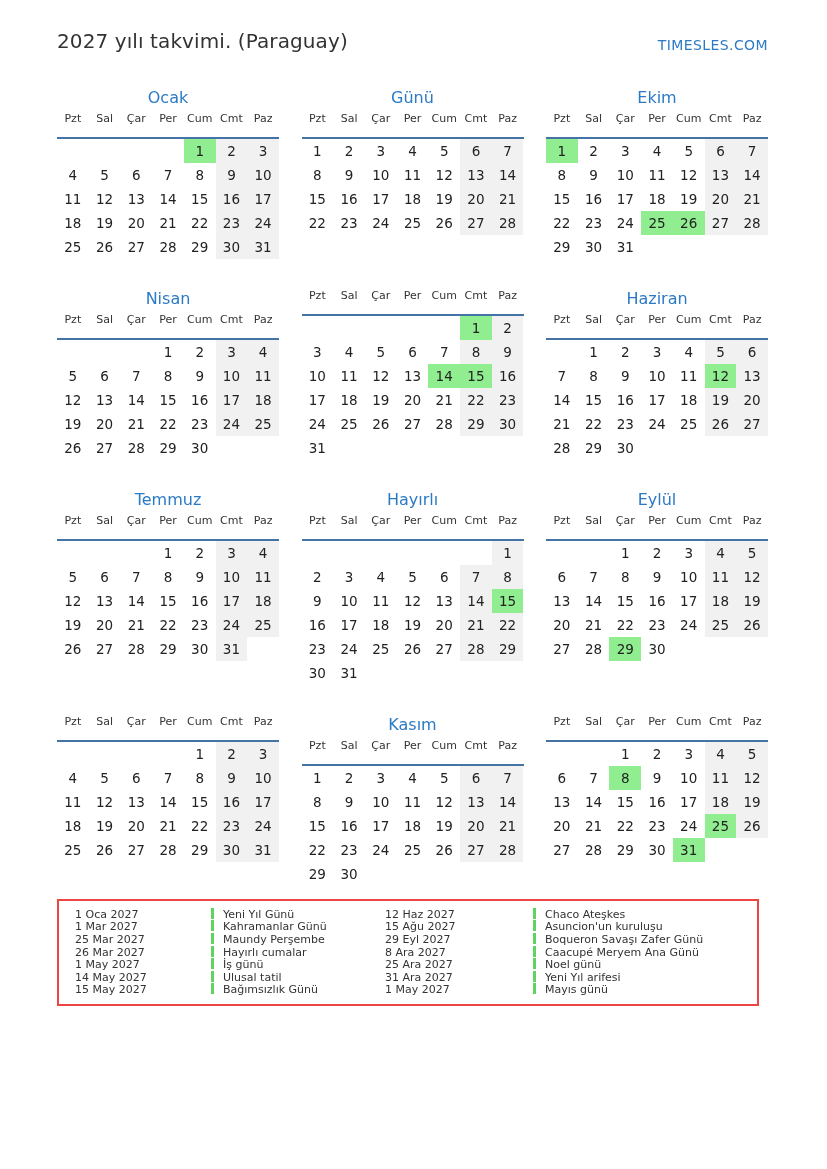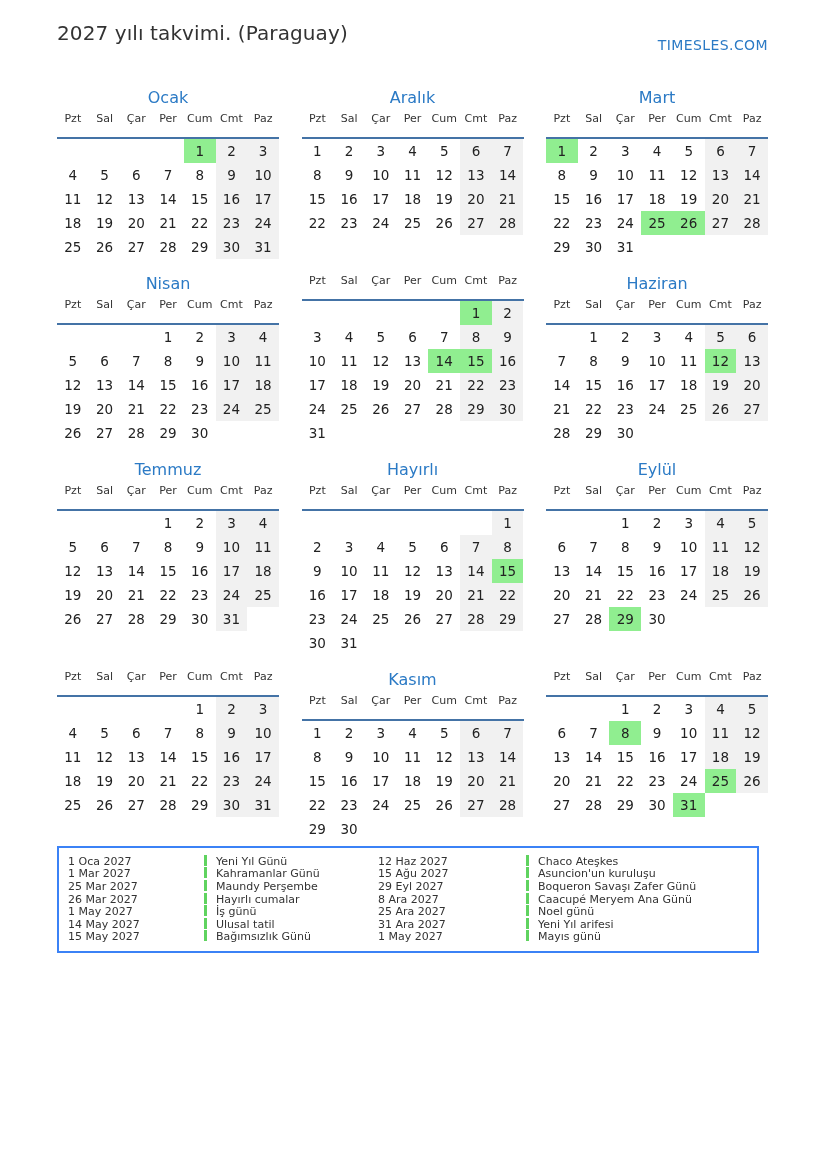--- a/index.html
+++ b/index.html
@@ -6,34 +6,34 @@
   html, body { background: #fff; }
   body {
     width: 827px; height: 1169px;
     font-family: "DejaVu Sans", "Liberation Sans", sans-serif;
     color: #2a2a2a;
     position: relative;
     margin: 0 auto;
   }
   .page { padding: 21px 59px 0 57px; }
 
-  .header { display: flex; justify-content: space-between; align-items: flex-start; }
+  .header { display: flex; justify-content: space-between; align-items: flex-end; }
   .page-title { font-size: 20px; font-weight: 400; color: #333; letter-spacing: 0.1px; }
   .site-link {
     font-size: 14px; font-weight: 400;
     color: var(--site-link-blue, #2b7ac5);
     text-decoration: none; letter-spacing: 0.4px; margin-top: 16px;
     cursor: pointer;
   }
 
   .months-grid {
     display: grid;
     grid-template-columns: repeat(3, 222px);
     justify-content: space-between;
-    row-gap: 15px;
+    row-gap: 30px;
     margin-top: 35px;
   }
   .month { width: 222px; }
   .month-title {
     font-size: 16px; font-weight: 400;
     color: var(--month-title-blue, #2b7ac5);
     text-align: center;
     height: 24px; line-height: 20px;
   }
   .weekdays {
@@ -44,24 +44,24 @@
   .wd { text-align: center; font-size: 11px; color: #333; }
   .days { display: grid; grid-template-columns: repeat(7, 1fr); }
   .cell {
     height: 24px; line-height: 24px;
     text-align: center; font-size: 13.5px; color: #222;
   }
   .cell.wkend   { background: var(--weekend-gray, #f1f1f1); }
   .cell.holiday { background: var(--holiday-green, #90ee90); }
 
   .legend {
-    margin-top: 5px;
-    border: 2px solid #3b82f6;
+    margin-top: 13px;
+    border: 2px solid #ef4444;
     display: flex;
-    padding: 7px 0 8px 9px;
+    padding: 7px 0 8px 16px;
     width: 702px;
   }
   .legend-col { display: grid; grid-auto-rows: 12.6px; align-items: center; }
   .legend-col.col-0 { grid-template-columns: 136px 174px; }
   .legend-col.col-1 { grid-template-columns: 148px auto; }
   .legend-date { font-size: 11px; color: #333; white-space: nowrap; }
   .legend-name { font-size: 11px; color: #333; white-space: nowrap; display: flex; align-items: flex-start; }
   .tick {
     display: inline-block; width: 3px; height: 11px;
     background: var(--legend-tick-green, #5fd35f);
@@ -121,21 +121,21 @@
           <span class="cell">25</span>
           <span class="cell">26</span>
           <span class="cell">27</span>
           <span class="cell">28</span>
           <span class="cell">29</span>
           <span class="cell wkend">30</span>
           <span class="cell wkend">31</span>
         </div>
       </section>
       <section class="month">
-        <h2 class="month-title">Aralık</h2>
+        <h2 class="month-title">Günü</h2>
         <div class="weekdays">
           <span class="wd">Pzt</span>
           <span class="wd">Sal</span>
           <span class="wd">Çar</span>
           <span class="wd">Per</span>
           <span class="wd">Cum</span>
           <span class="wd">Cmt</span>
           <span class="wd">Paz</span>
         </div>
         <div class="days">
@@ -163,21 +163,21 @@
           <span class="cell">22</span>
           <span class="cell">23</span>
           <span class="cell">24</span>
           <span class="cell">25</span>
           <span class="cell">26</span>
           <span class="cell wkend">27</span>
           <span class="cell wkend">28</span>
         </div>
       </section>
       <section class="month">
-        <h2 class="month-title">Mart</h2>
+        <h2 class="month-title">Ekim</h2>
         <div class="weekdays">
           <span class="wd">Pzt</span>
           <span class="wd">Sal</span>
           <span class="wd">Çar</span>
           <span class="wd">Per</span>
           <span class="wd">Cum</span>
           <span class="wd">Cmt</span>
           <span class="wd">Paz</span>
         </div>
         <div class="days">

